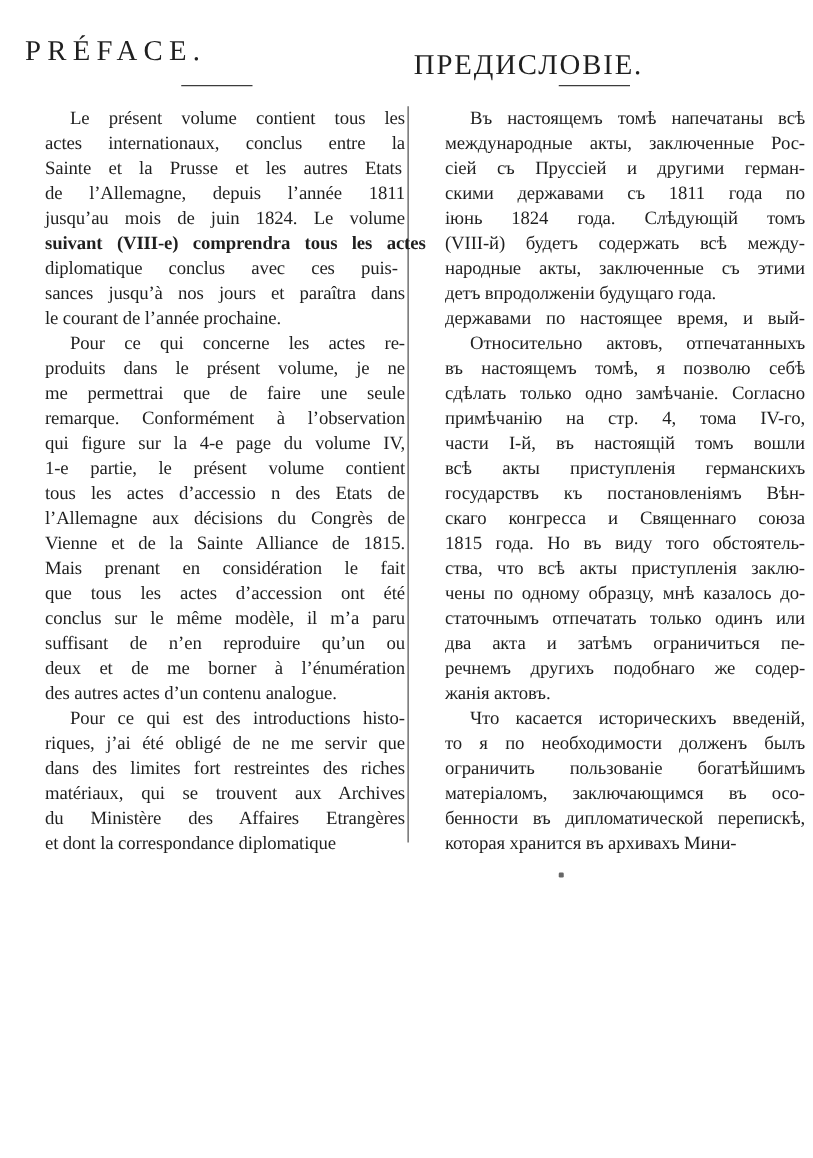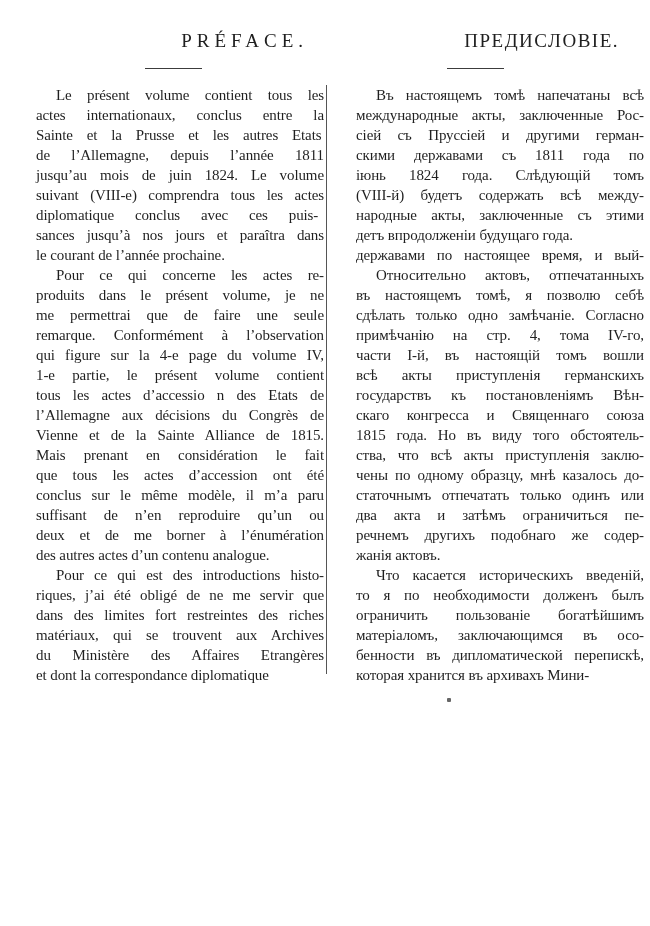--- a/index.html
+++ b/index.html
@@ -4,25 +4,25 @@
 <style>
   html,body{margin:0;padding:0;}
   body{
     width:650px;height:926px;position:relative;overflow:hidden;
     background:#ffffff;
     font-family:"Liberation Serif","DejaVu Serif",serif;
     color:#1f1f1f;
   }
   .heading{
     position:absolute;top:29px;height:24px;line-height:24px;
-    font-size:19px;text-align:right;
+    font-size:23px;text-align:left;
     -webkit-font-smoothing:antialiased;
   }
   .heading-fr{left:36px;width:288px;letter-spacing:5px;transform:translateX(-16px);}
-  .heading-ru{left:342px;width:288px;letter-spacing:1.5px;transform:translateX(-11px);}
+  .heading-ru{left:342px;width:288px;letter-spacing:1.5px;transform:translateX(-11px);margin-top:11px;}
   .heading-rule{
     position:absolute;top:68px;width:57px;height:1px;background:#3c3c3c;
   }
   .rule-fr{left:145px;}
   .rule-ru{left:447px;}
   .column-divider{
     position:absolute;left:326px;top:85px;width:1px;height:589px;background:#555;
   }
   .column{
     position:absolute;top:85px;width:288px;
@@ -52,21 +52,21 @@
 
   <div class="column-divider"></div>
 
   <div class="column col-fr">
       <div class="para">
         <div class="line first"><span style="word-spacing: 11.725px;">Le présent volume contient tous les</span></div>
         <div class="line"><span style="word-spacing: 17.4492px;">actes internationaux, conclus entre la</span></div>
         <div class="line"><span style="word-spacing: 10.2165px;">Sainte et la Prusse et les autres Etats</span></div>
         <div class="line"><span style="word-spacing: 17.7188px;">de l’Allemagne, depuis l’année 1811</span></div>
         <div class="line"><span style="word-spacing: 9.38542px;">jusqu’au mois de juin 1824. Le volume</span></div>
-        <div class="line"><span style="word-spacing: 7.875px;">suivant (VIII-e) comprendra tous les actes</span></div>
+        <div class="line"><span style="word-spacing: 7.875px; font-weight: bold;">suivant (VIII-e) comprendra tous les actes</span></div>
         <div class="line"><span style="word-spacing: 17.2891px;">diplomatique conclus avec ces puis-</span></div>
         <div class="line"><span style="word-spacing: 8.55469px;">sances jusqu’à nos jours et paraîtra dans</span></div>
         <div class="line last"><span>le courant de l’année prochaine.</span></div>
       </div>
       <div class="para">
         <div class="line first"><span style="word-spacing: 11.776px;">Pour ce qui concerne les actes re-</span></div>
         <div class="line"><span style="word-spacing: 10.7943px;">produits dans le présent volume, je ne</span></div>
         <div class="line"><span style="word-spacing: 12.2266px;">me permettrai que de faire une seule</span></div>
         <div class="line"><span style="word-spacing: 14.5156px;">remarque. Conformément à l’observation</span></div>
         <div class="line"><span style="word-spacing: 6.59375px; font-family: Liberation Serif, serif;">qui figure sur la 4-e page du volume IV,</span></div>

